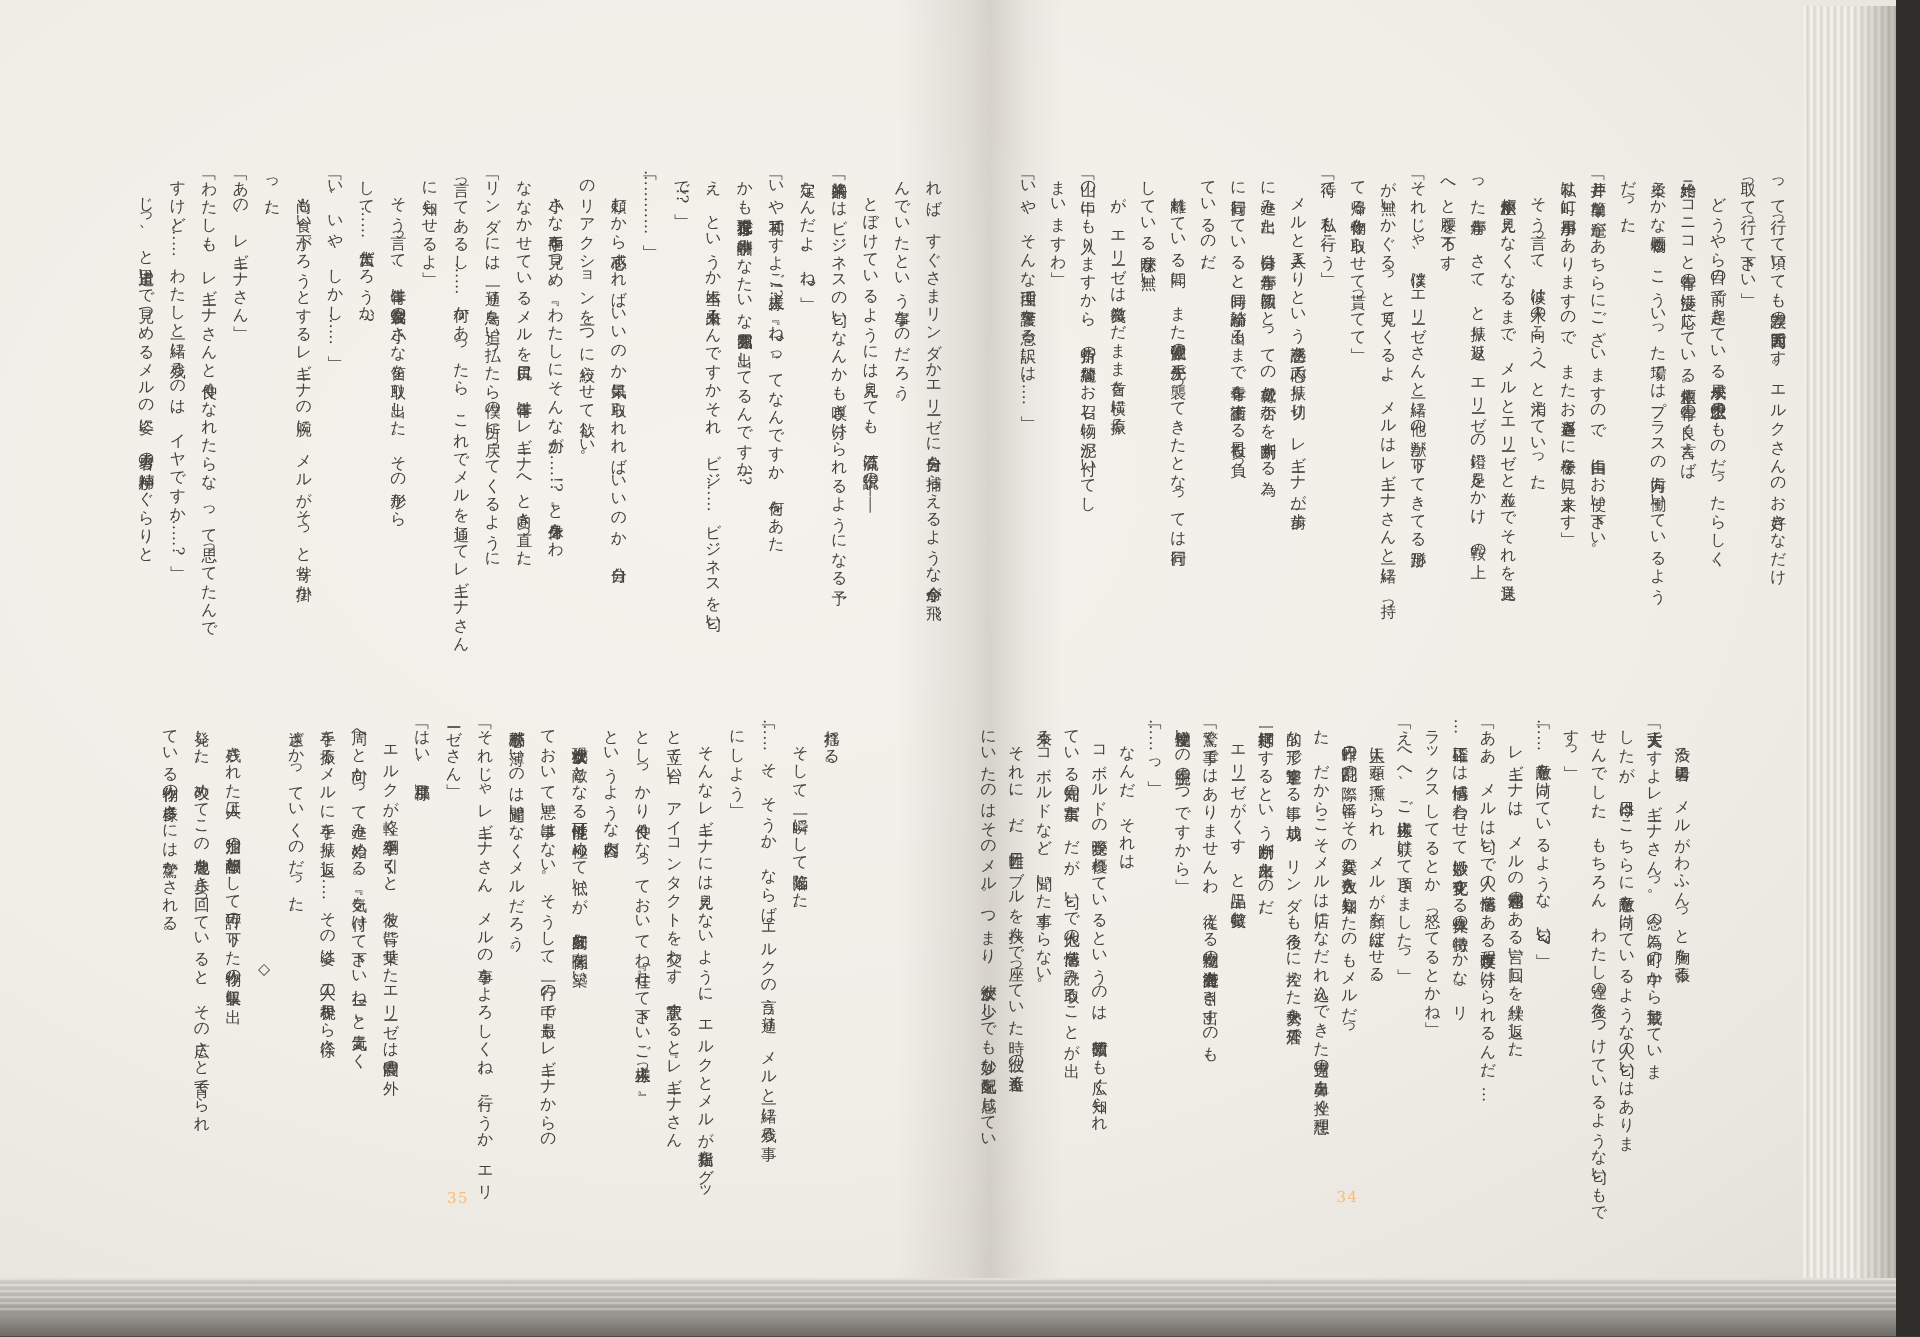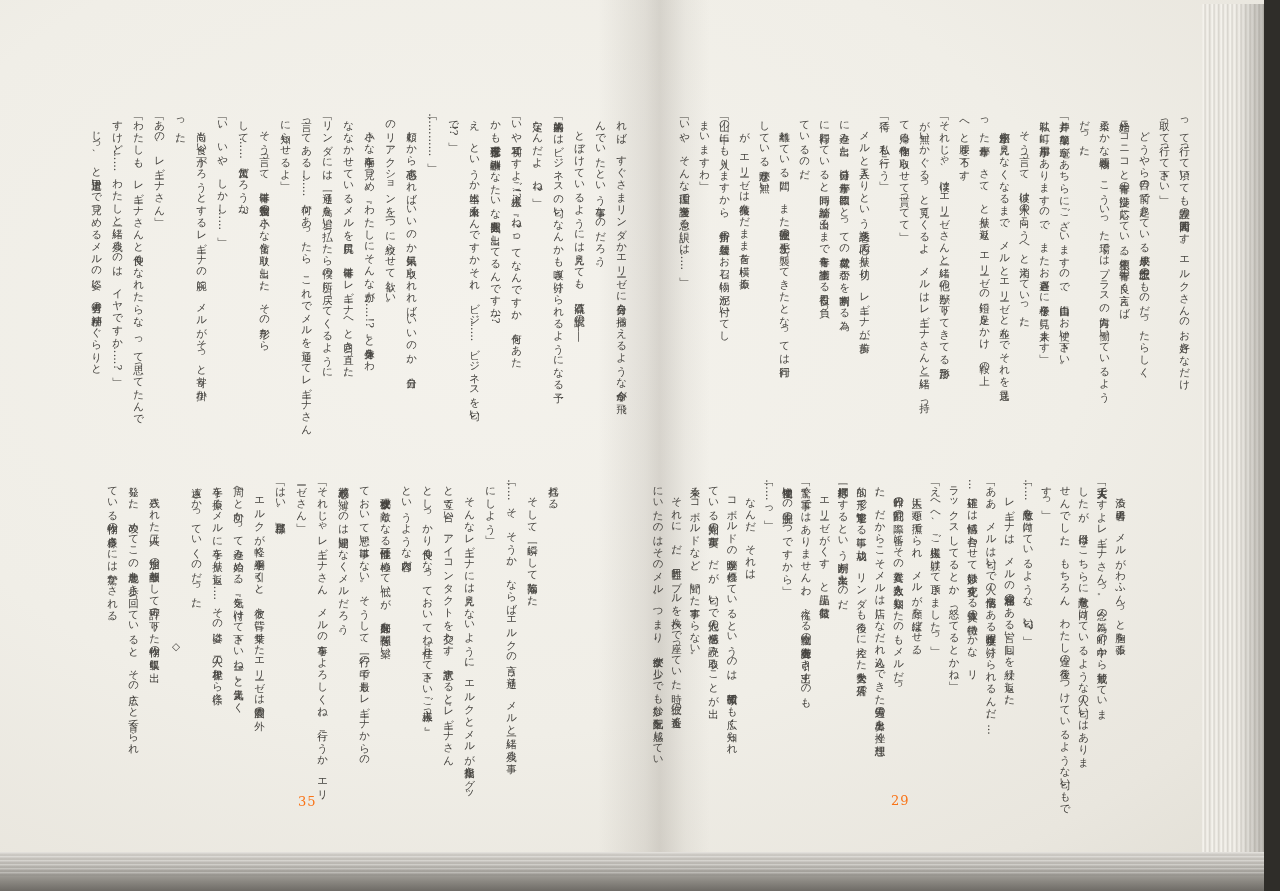--- a/index.html
+++ b/index.html
@@ -49,21 +49,21 @@
     letter-spacing:0.3px;
     overflow:visible;
   }
   .vblock p{margin:0;padding:0;white-space:nowrap;}
   .rp-top   {left:650px;top:113px;width:545px;height:350px;line-height:20px;}
   .rp-bottom{left:648px;top:479px;width:482px;height:334px;line-height:18.5px;}
   .lp-top   {left:60px; top:113px;width:572px;height:352px;line-height:21px;}
   .lp-bottom{left:86px; top:479px;width:478px;height:334px;line-height:21px;}
   .vblock p.center{text-align:center;}
   .pagenum{
-    position:absolute;color:#f97316;font-size:13px;letter-spacing:1px;
+    position:absolute;color:#fdba74;font-size:10px;letter-spacing:1px;
   }
   .pagenum.left{left:298px;top:794px;}
   .pagenum.right{left:891px;top:793px;}
 </style>
 </head>
 <body>
 
 <div class="scan">
   <div class="paper"></div>
   <div class="gutter"></div>
@@ -179,15 +179,15 @@
         <p>「驚く事ではありませんわ。従える魔物の潜在能力を引き出すのも、</p>
         <p>魔物使いの手腕の一つですから」</p>
         <p>「……っ」</p>
         <p>　なんだ、それは。</p>
         <p>　コボルドの嗅覚が優れているというのは、教団領でも広く知られ</p>
         <p>ている周知の事実だ。だが、匂いで他人の感情を読み取ることが出</p>
         <p>来るコボルドなど、聞いた事すらない。</p>
         <p>　それに、だ。昨日テーブルを挟んで座っていた時、彼の一番近く</p>
         <p>にいたのはそのメル。つまり、彼女が少しでも妙な気配を感じてい</p>
       </div>
-    <div class="pagenum right">29</div>
+    <div class="pagenum right">34</div>
   </div>
 </div>
 
 </body></html>

